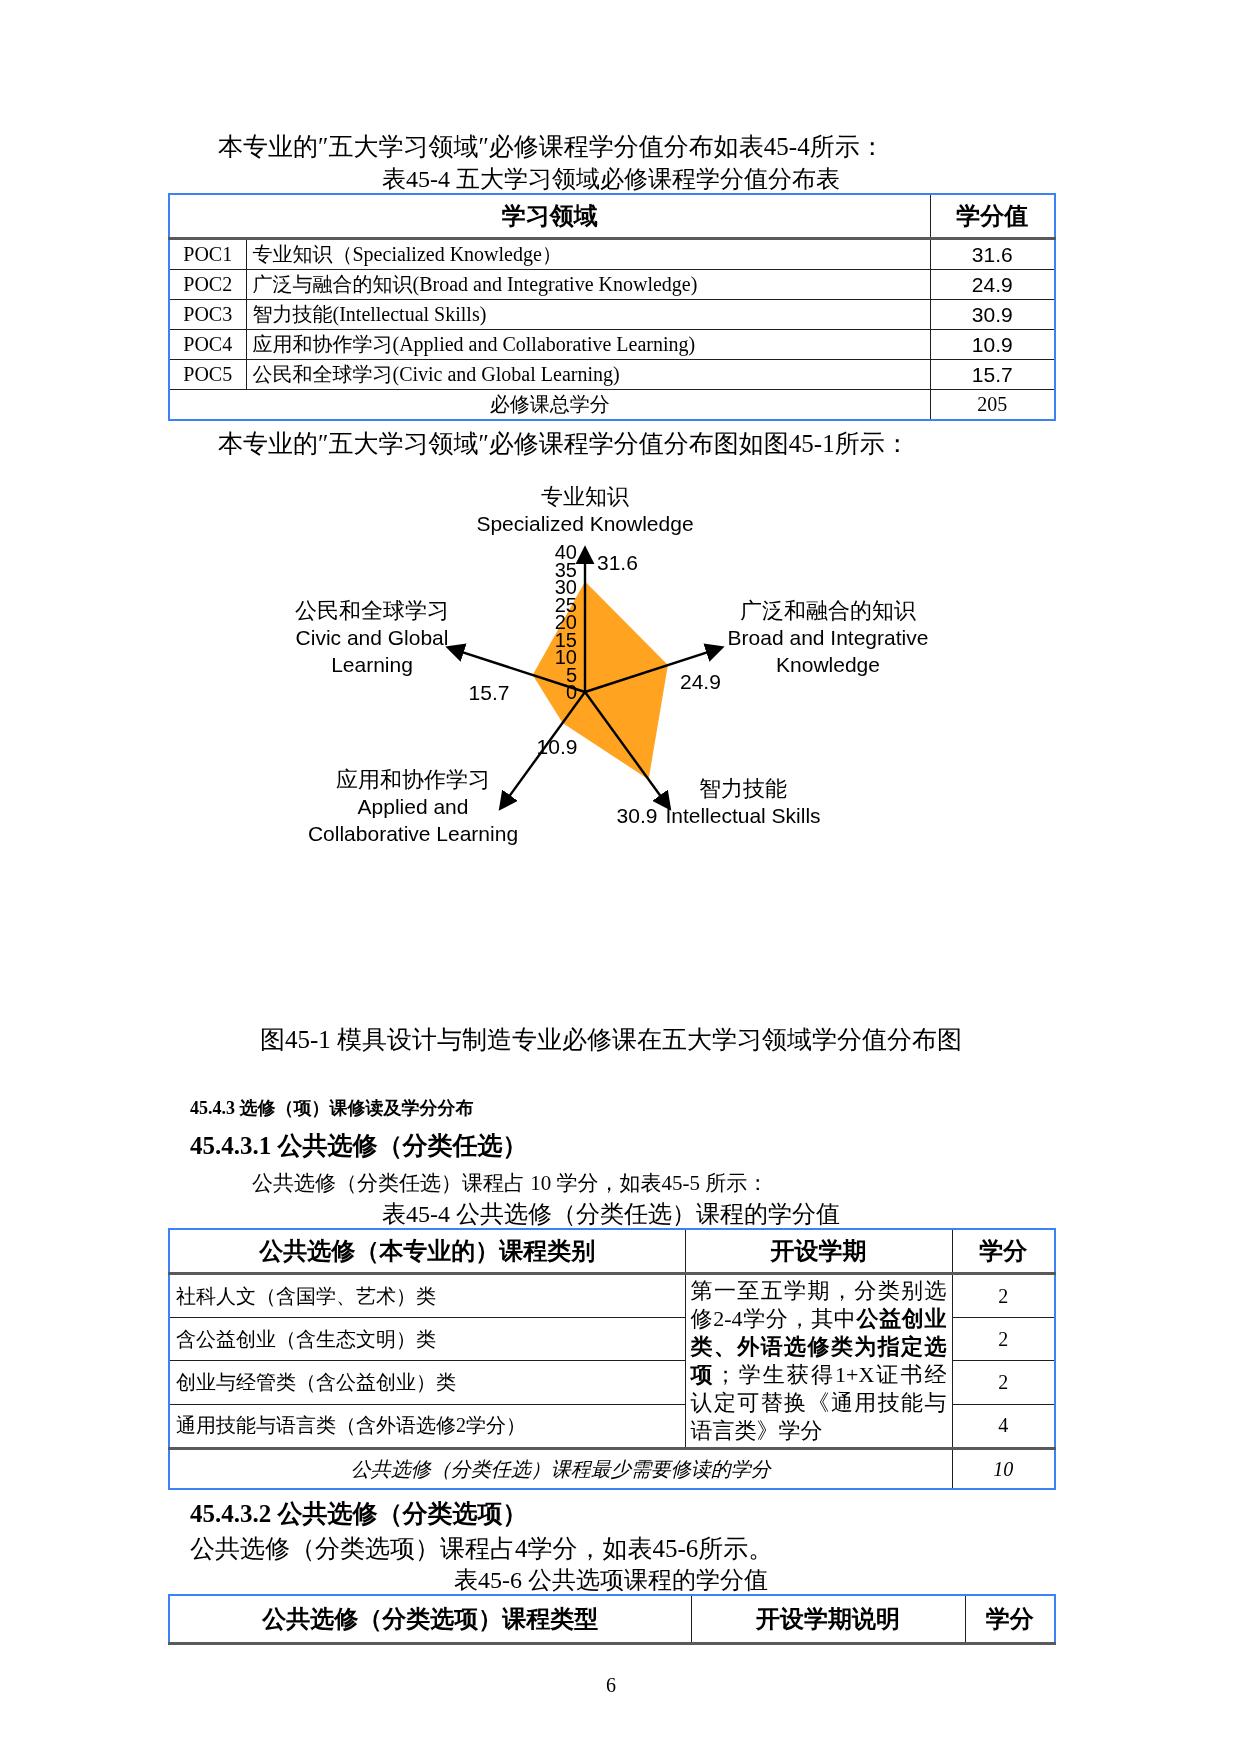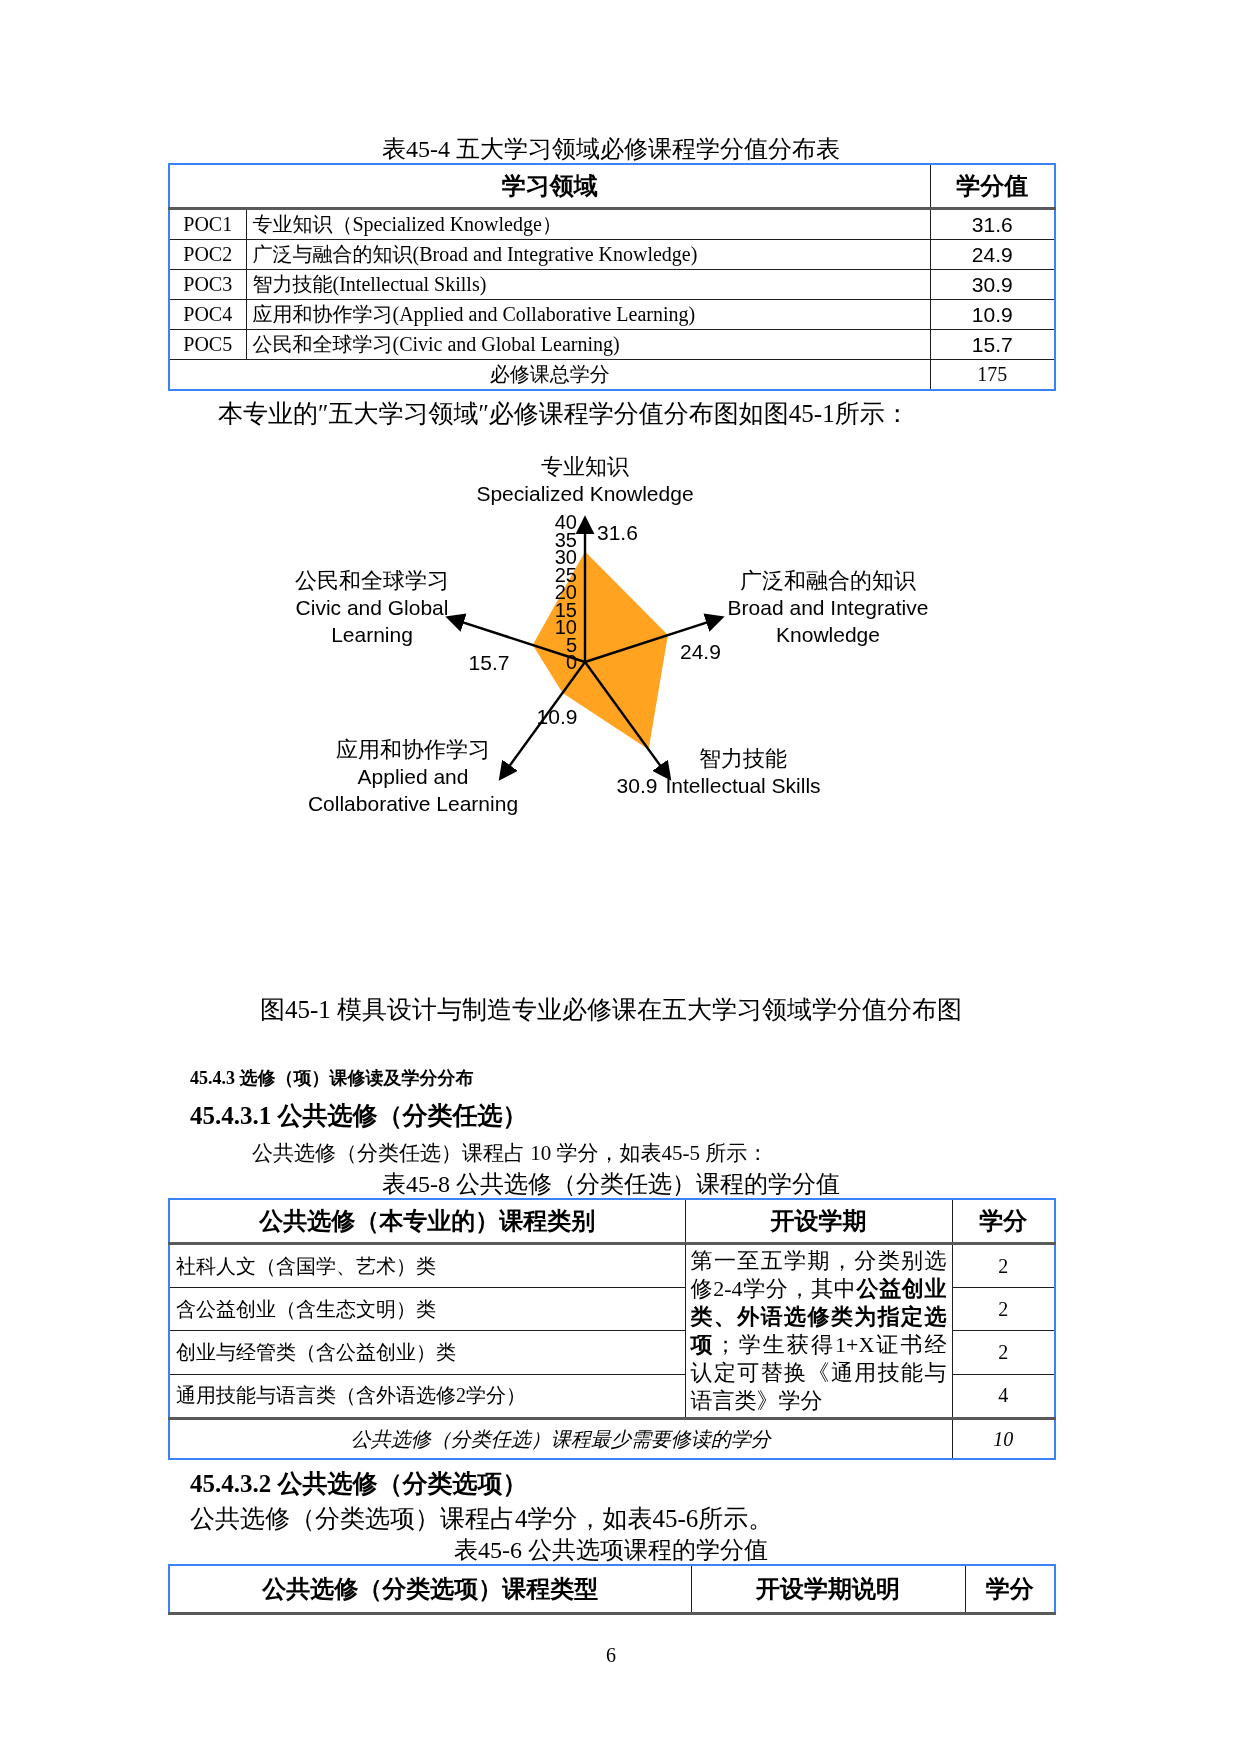--- a/index.html
+++ b/index.html
@@ -53,20 +53,21 @@
   .c-zh{font:22px "Liberation Sans","DejaVu Sans",sans-serif;}
   .c-en{font:21px "Liberation Sans","DejaVu Sans",sans-serif;}
   .c-tick{font:20px "Liberation Sans","DejaVu Sans",sans-serif;}
   .c-val{font:21px "Liberation Sans","DejaVu Sans",sans-serif;}
 </style>
 </head>
 <body>
 
 <div class="page">
 
+  <p class="para">本专业的″五大学习领域″必修课程学分值分布如表45-4所示：</p>
 
   <p class="tbl-caption">表45-4 五大学习领域必修课程学分值分布表</p>
 
   <table class="t44 outer">
     <colgroup>
         <col style="width:77px">
         <col style="width:684px">
         <col style="width:125px">
       </colgroup>
     <thead>
@@ -96,21 +97,21 @@
         <td class="c-name">应用和协作学习(Applied and Collaborative Learning)</td>
         <td class="c-val">10.9</td>
       </tr>
       <tr>
         <td class="c-poc">POC5</td>
         <td class="c-name">公民和全球学习(Civic and Global Learning)</td>
         <td class="c-val">15.7</td>
       </tr>
       <tr class="total">
         <td colspan="2">必修课总学分</td>
-        <td>175</td>
+        <td>205</td>
       </tr>
     </tbody>
   </table>
 
   <p class="para2">本专业的″五大学习领域″必修课程学分值分布图如图45-1所示：</p>
 
   <div class="chart-wrap">
     <svg id="radar-svg" width="680" height="400" viewBox="0 0 680 400" xmlns="http://www.w3.org/2000/svg">
         <defs>
           <marker id="arrow" viewBox="0 0 10 10" refX="8" refY="5" markerWidth="8" markerHeight="8" orient="auto-start-reverse">
@@ -160,21 +161,21 @@
         </g>
       </svg>
   </div>
 
   <p class="fig-caption">图45-1 模具设计与制造专业必修课在五大学习领域学分值分布图</p>
 
   <p class="heading">45.4.3 选修（项）课修读及学分分布</p>
   <p class="heading2">45.4.3.1 公共选修（分类任选）</p>
   <p class="para-indent4">公共选修（分类任选）课程占 10 学分，如表45-5 所示：</p>
 
-  <p class="tbl-caption-45">表45-8 公共选修（分类任选）课程的学分值</p>
+  <p class="tbl-caption-45">表45-4 公共选修（分类任选）课程的学分值</p>
 
   <table class="t45 outer">
     <colgroup>
         <col style="width:516px">
         <col style="width:267px">
         <col style="width:103px">
       </colgroup>
     <thead>
       <tr>
         <th>公共选修（本专业的）课程类别</th>

